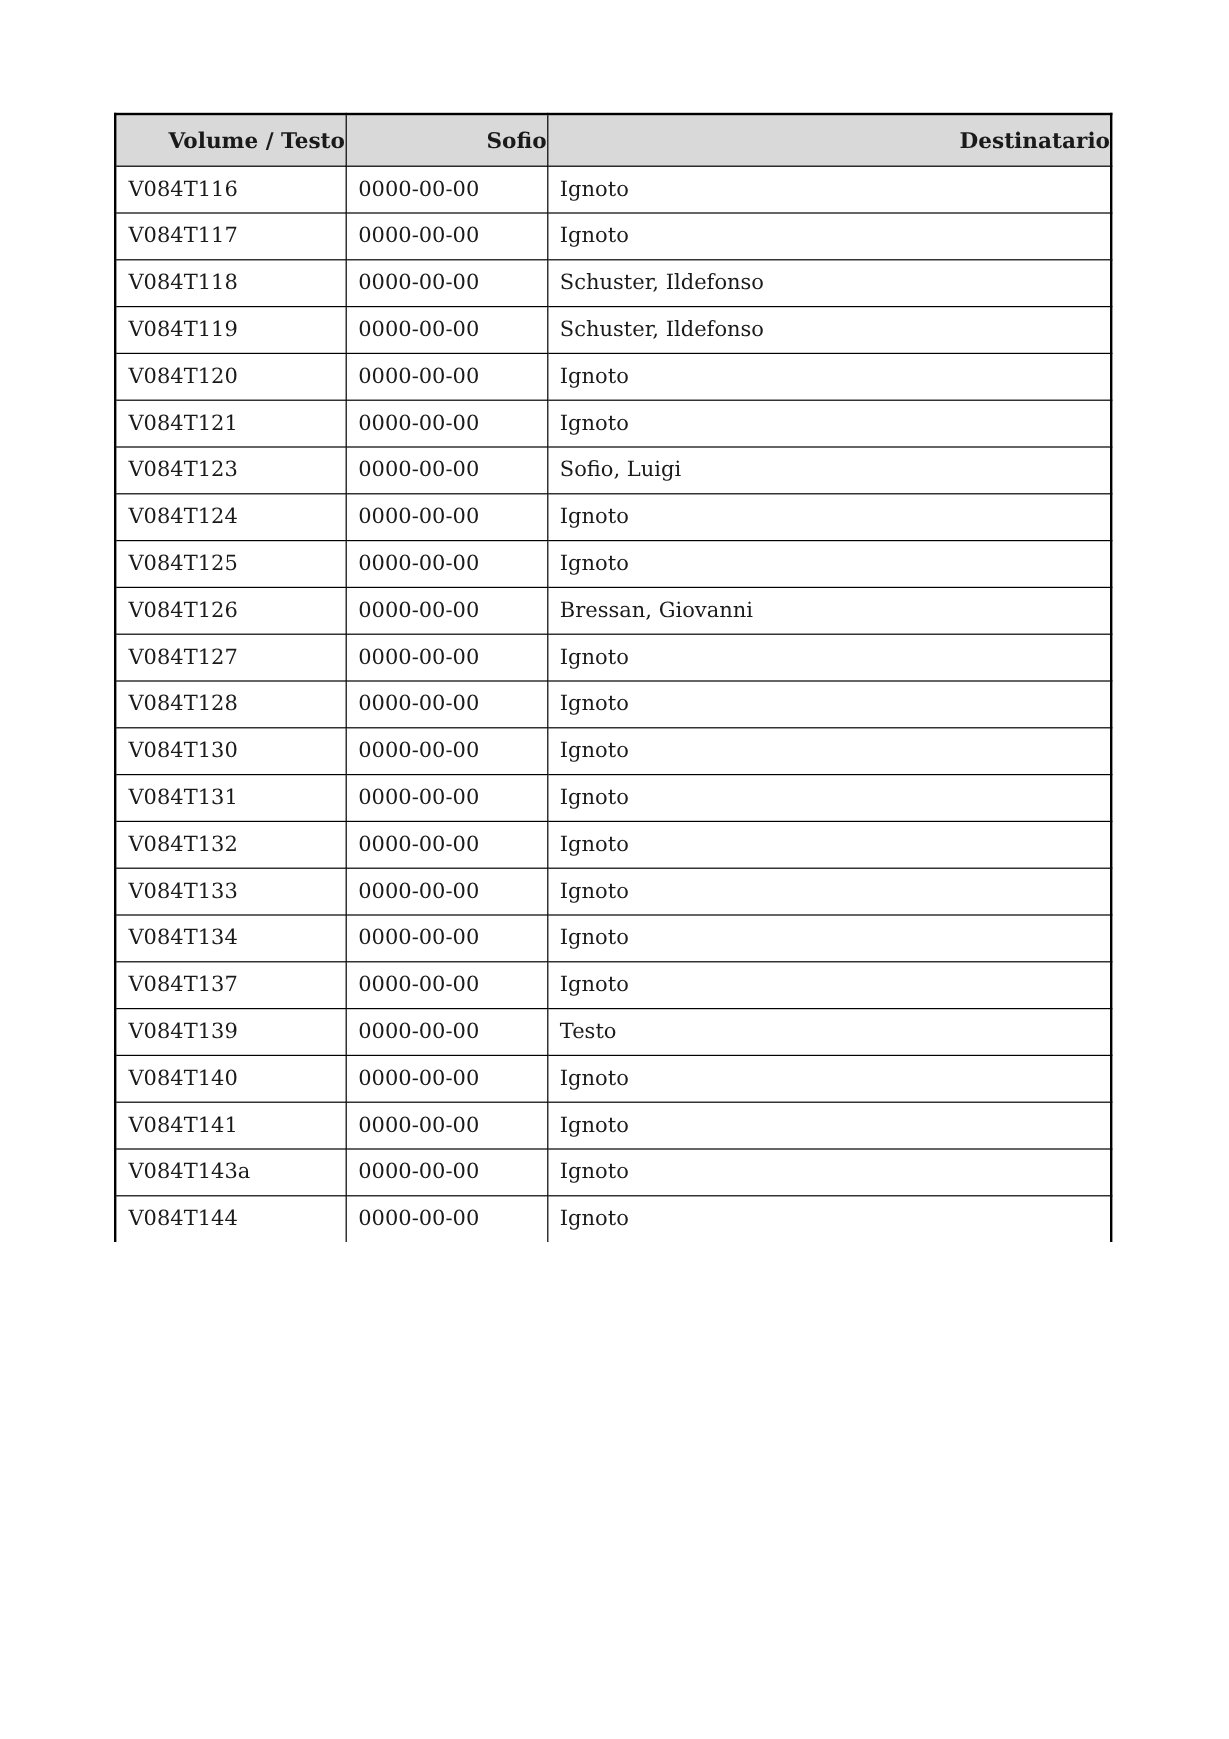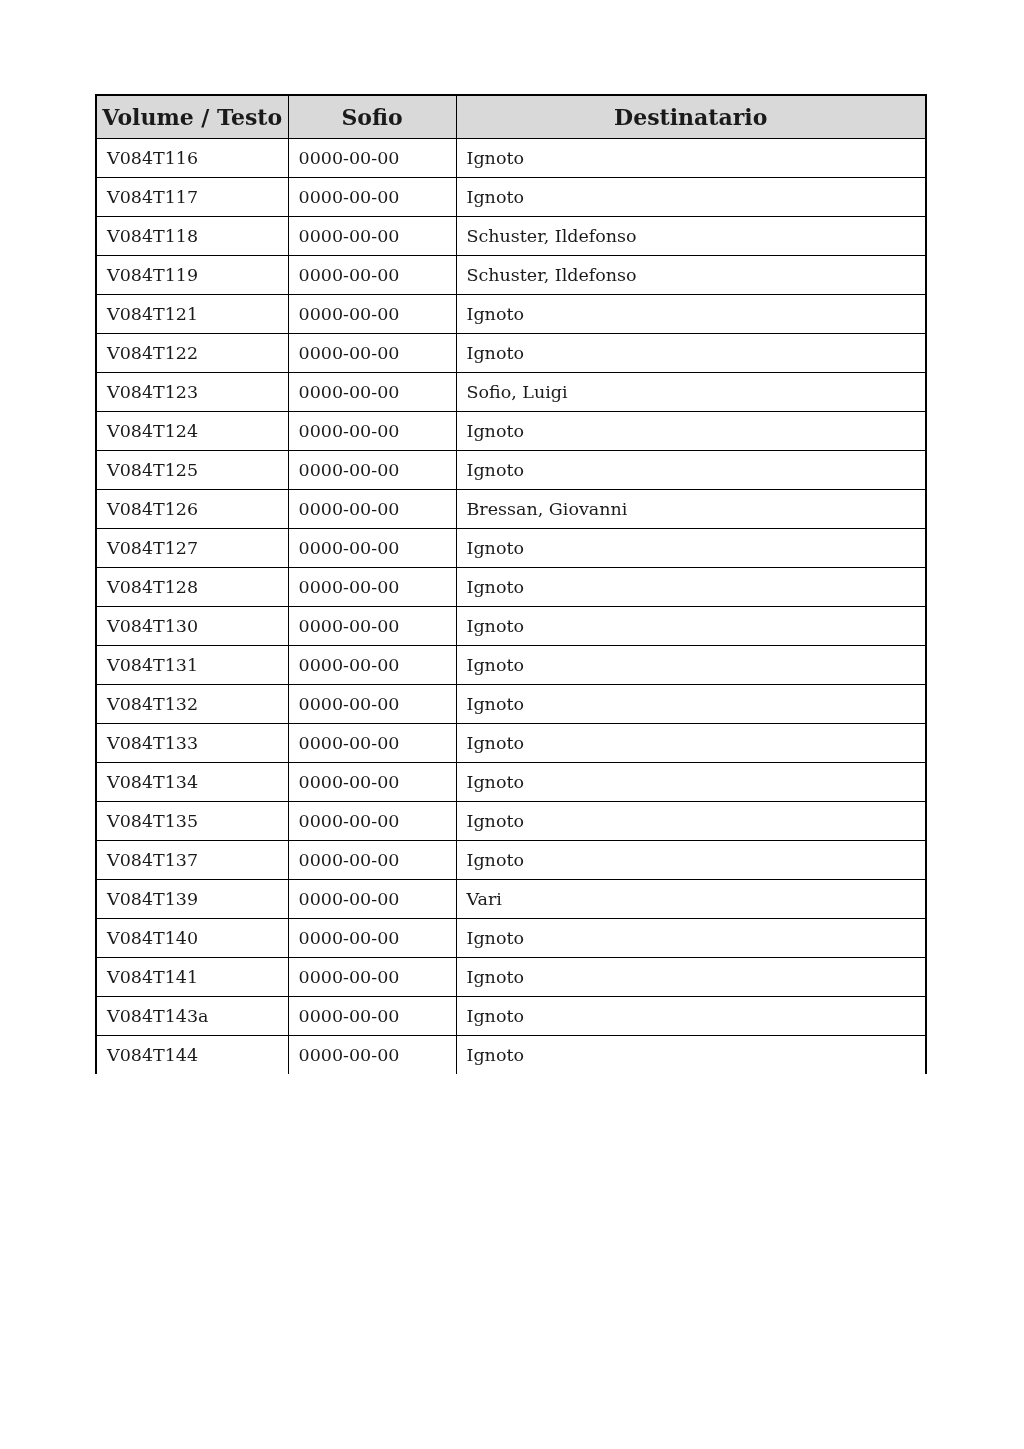--- a/index.html
+++ b/index.html
@@ -23,23 +23,23 @@
     width: 830px;
     border-collapse: collapse;
     table-layout: fixed;
     border: 2px solid var(--border-color, #000);
     border-bottom: none;
   }
   table.volumes th {
     background: var(--header-bg, #d9d9d9);
     border: 1px solid var(--border-color, #000);
     font-weight: bold;
-    font-size: 22px;
+    font-size: 18px;
     height: 42px;
-    text-align: center;
+    text-align: right;
     padding: 0;
     color: var(--text-color, #1a1a1a);
   }
   table.volumes td {
     border: 1px solid var(--border-color, #000);
     font-size: 17.5px;
     height: 38px;
     padding: 0 4px 0 10px;
     text-align: left;
     vertical-align: middle;
@@ -83,26 +83,26 @@
           <td>V084T118</td>
           <td>0000-00-00</td>
           <td>Schuster, Ildefonso</td>
         </tr>
         <tr>
           <td>V084T119</td>
           <td>0000-00-00</td>
           <td>Schuster, Ildefonso</td>
         </tr>
         <tr>
-          <td>V084T121</td>
+          <td>V084T120</td>
           <td>0000-00-00</td>
           <td>Ignoto</td>
         </tr>
         <tr>
-          <td>V084T122</td>
+          <td>V084T121</td>
           <td>0000-00-00</td>
           <td>Ignoto</td>
         </tr>
         <tr>
           <td>V084T123</td>
           <td>0000-00-00</td>
           <td>Sofio, Luigi</td>
         </tr>
         <tr>
           <td>V084T124</td>
@@ -148,33 +148,28 @@
           <td>V084T133</td>
           <td>0000-00-00</td>
           <td>Ignoto</td>
         </tr>
         <tr>
           <td>V084T134</td>
           <td>0000-00-00</td>
           <td>Ignoto</td>
         </tr>
         <tr>
-          <td>V084T135</td>
-          <td>0000-00-00</td>
-          <td>Ignoto</td>
-        </tr>
-        <tr>
           <td>V084T137</td>
           <td>0000-00-00</td>
           <td>Ignoto</td>
         </tr>
         <tr>
           <td>V084T139</td>
           <td>0000-00-00</td>
-          <td>Vari</td>
+          <td>Testo</td>
         </tr>
         <tr>
           <td>V084T140</td>
           <td>0000-00-00</td>
           <td>Ignoto</td>
         </tr>
         <tr>
           <td>V084T141</td>
           <td>0000-00-00</td>
           <td>Ignoto</td>

